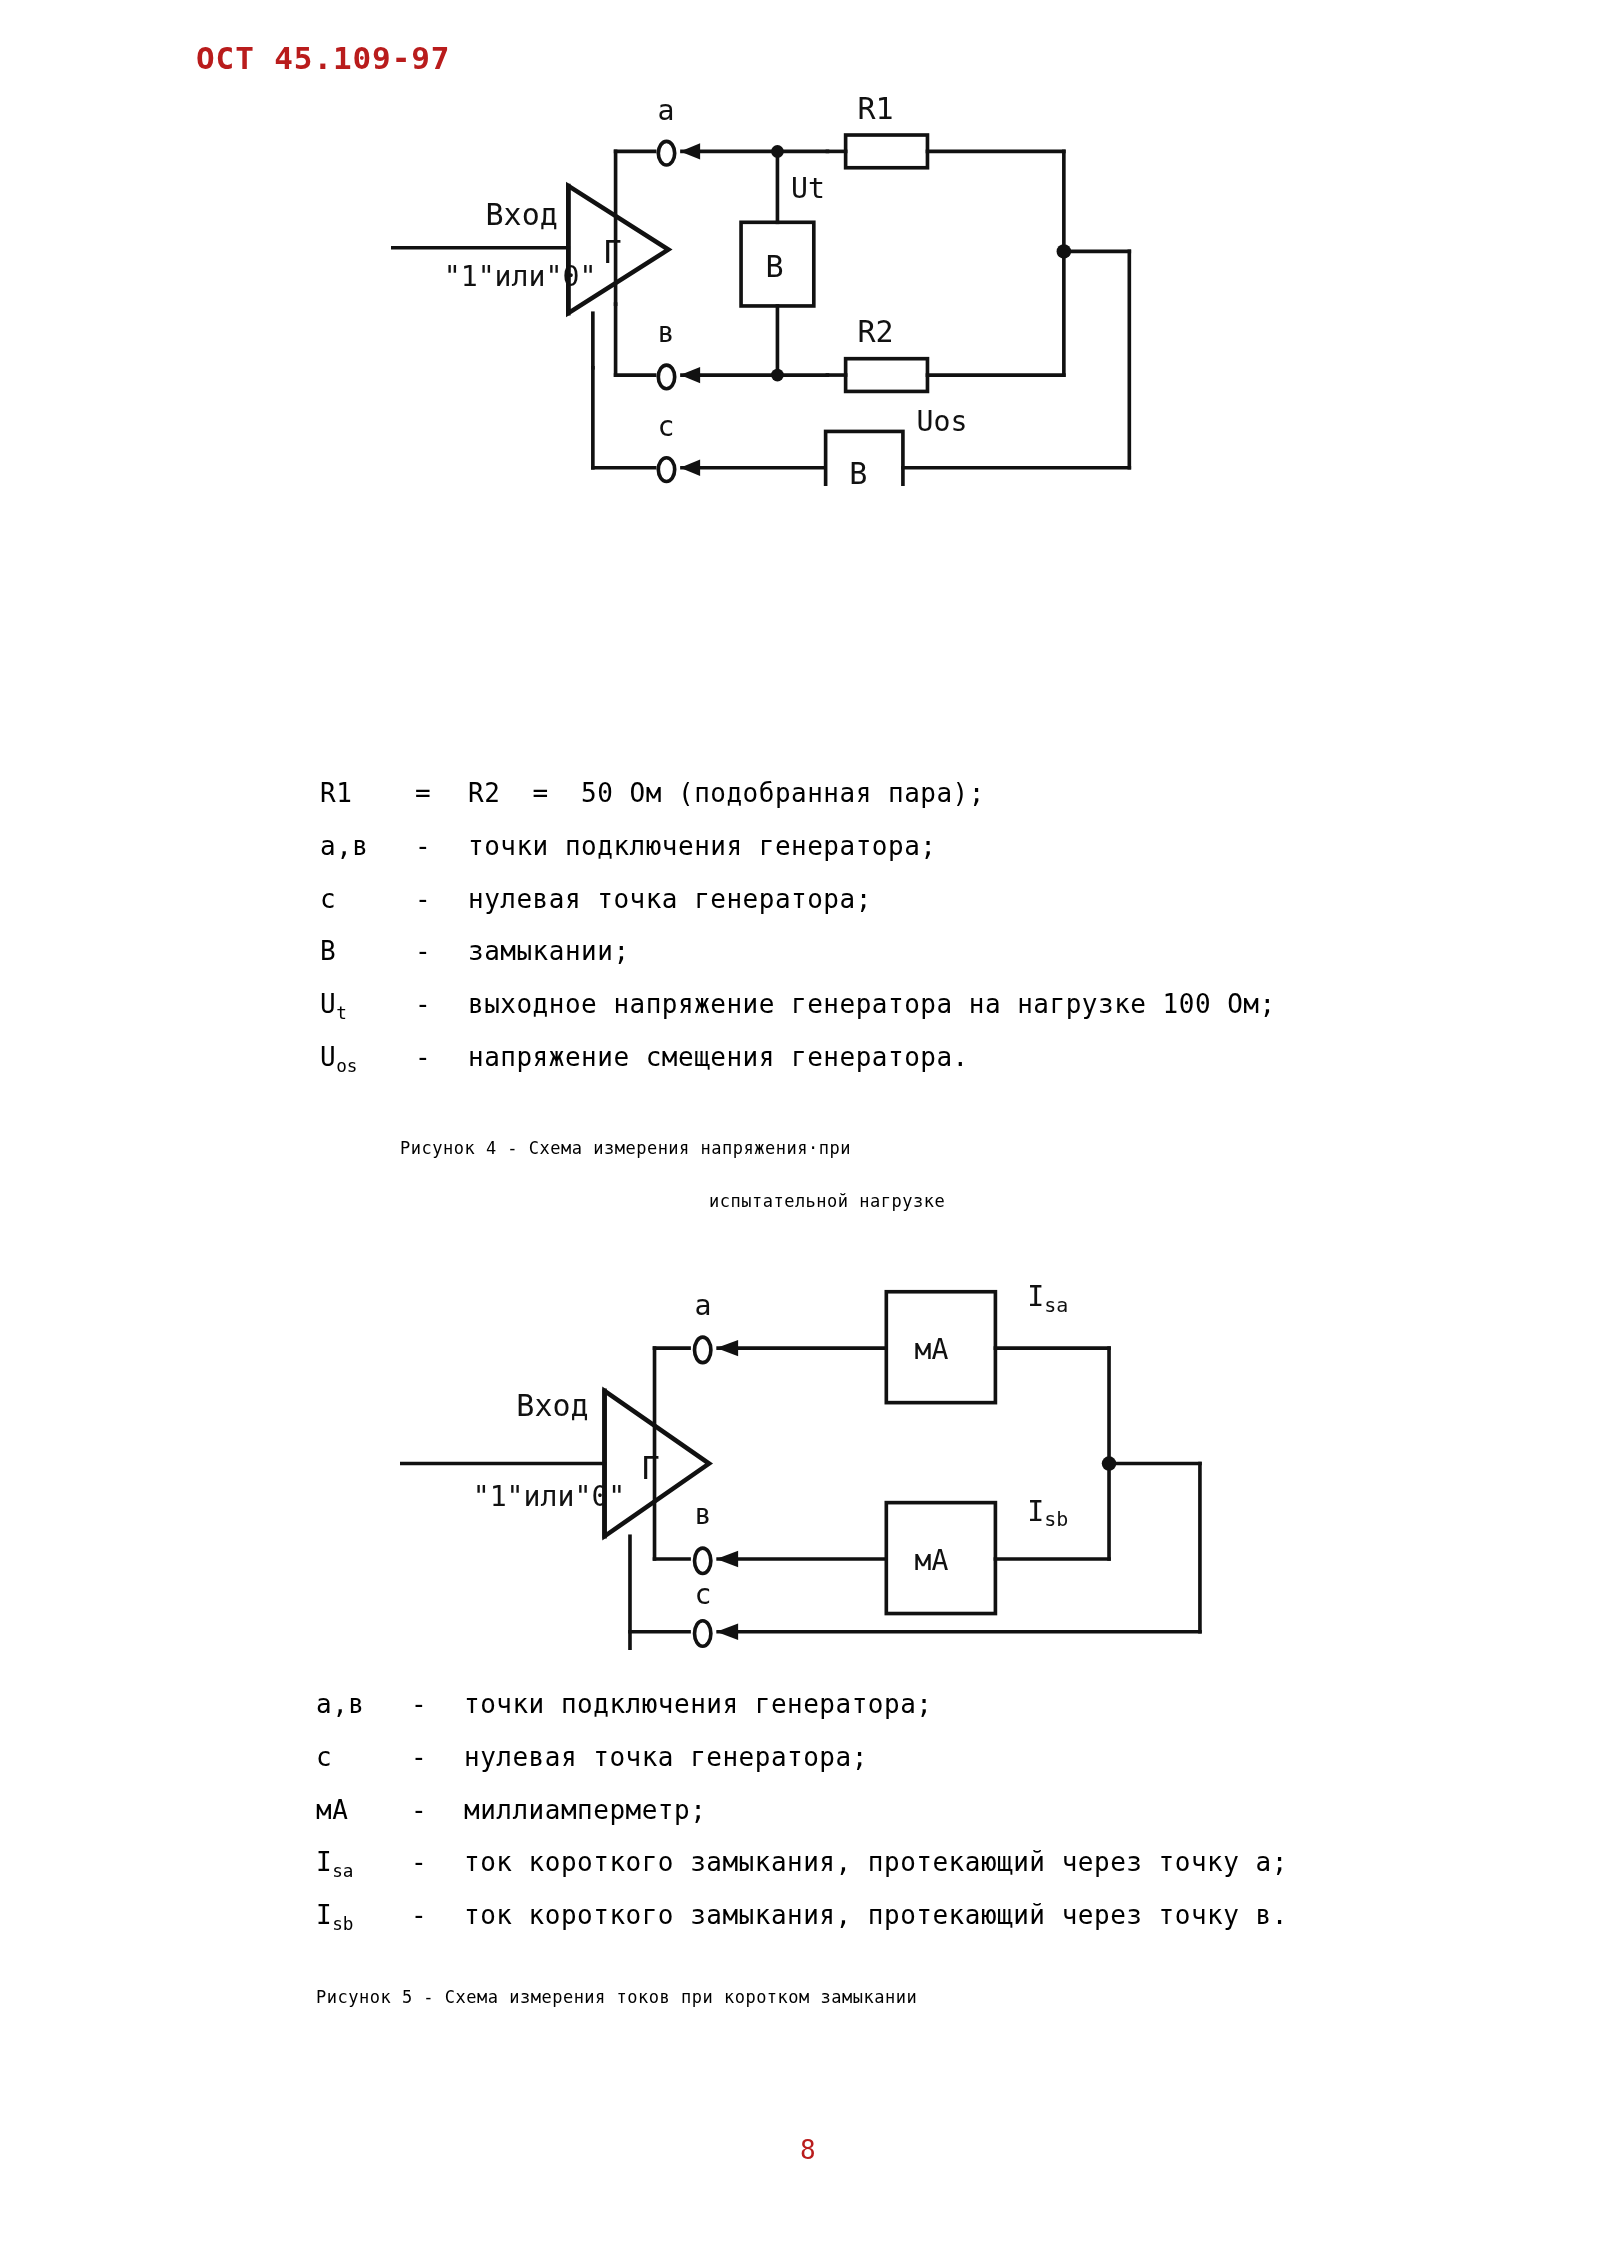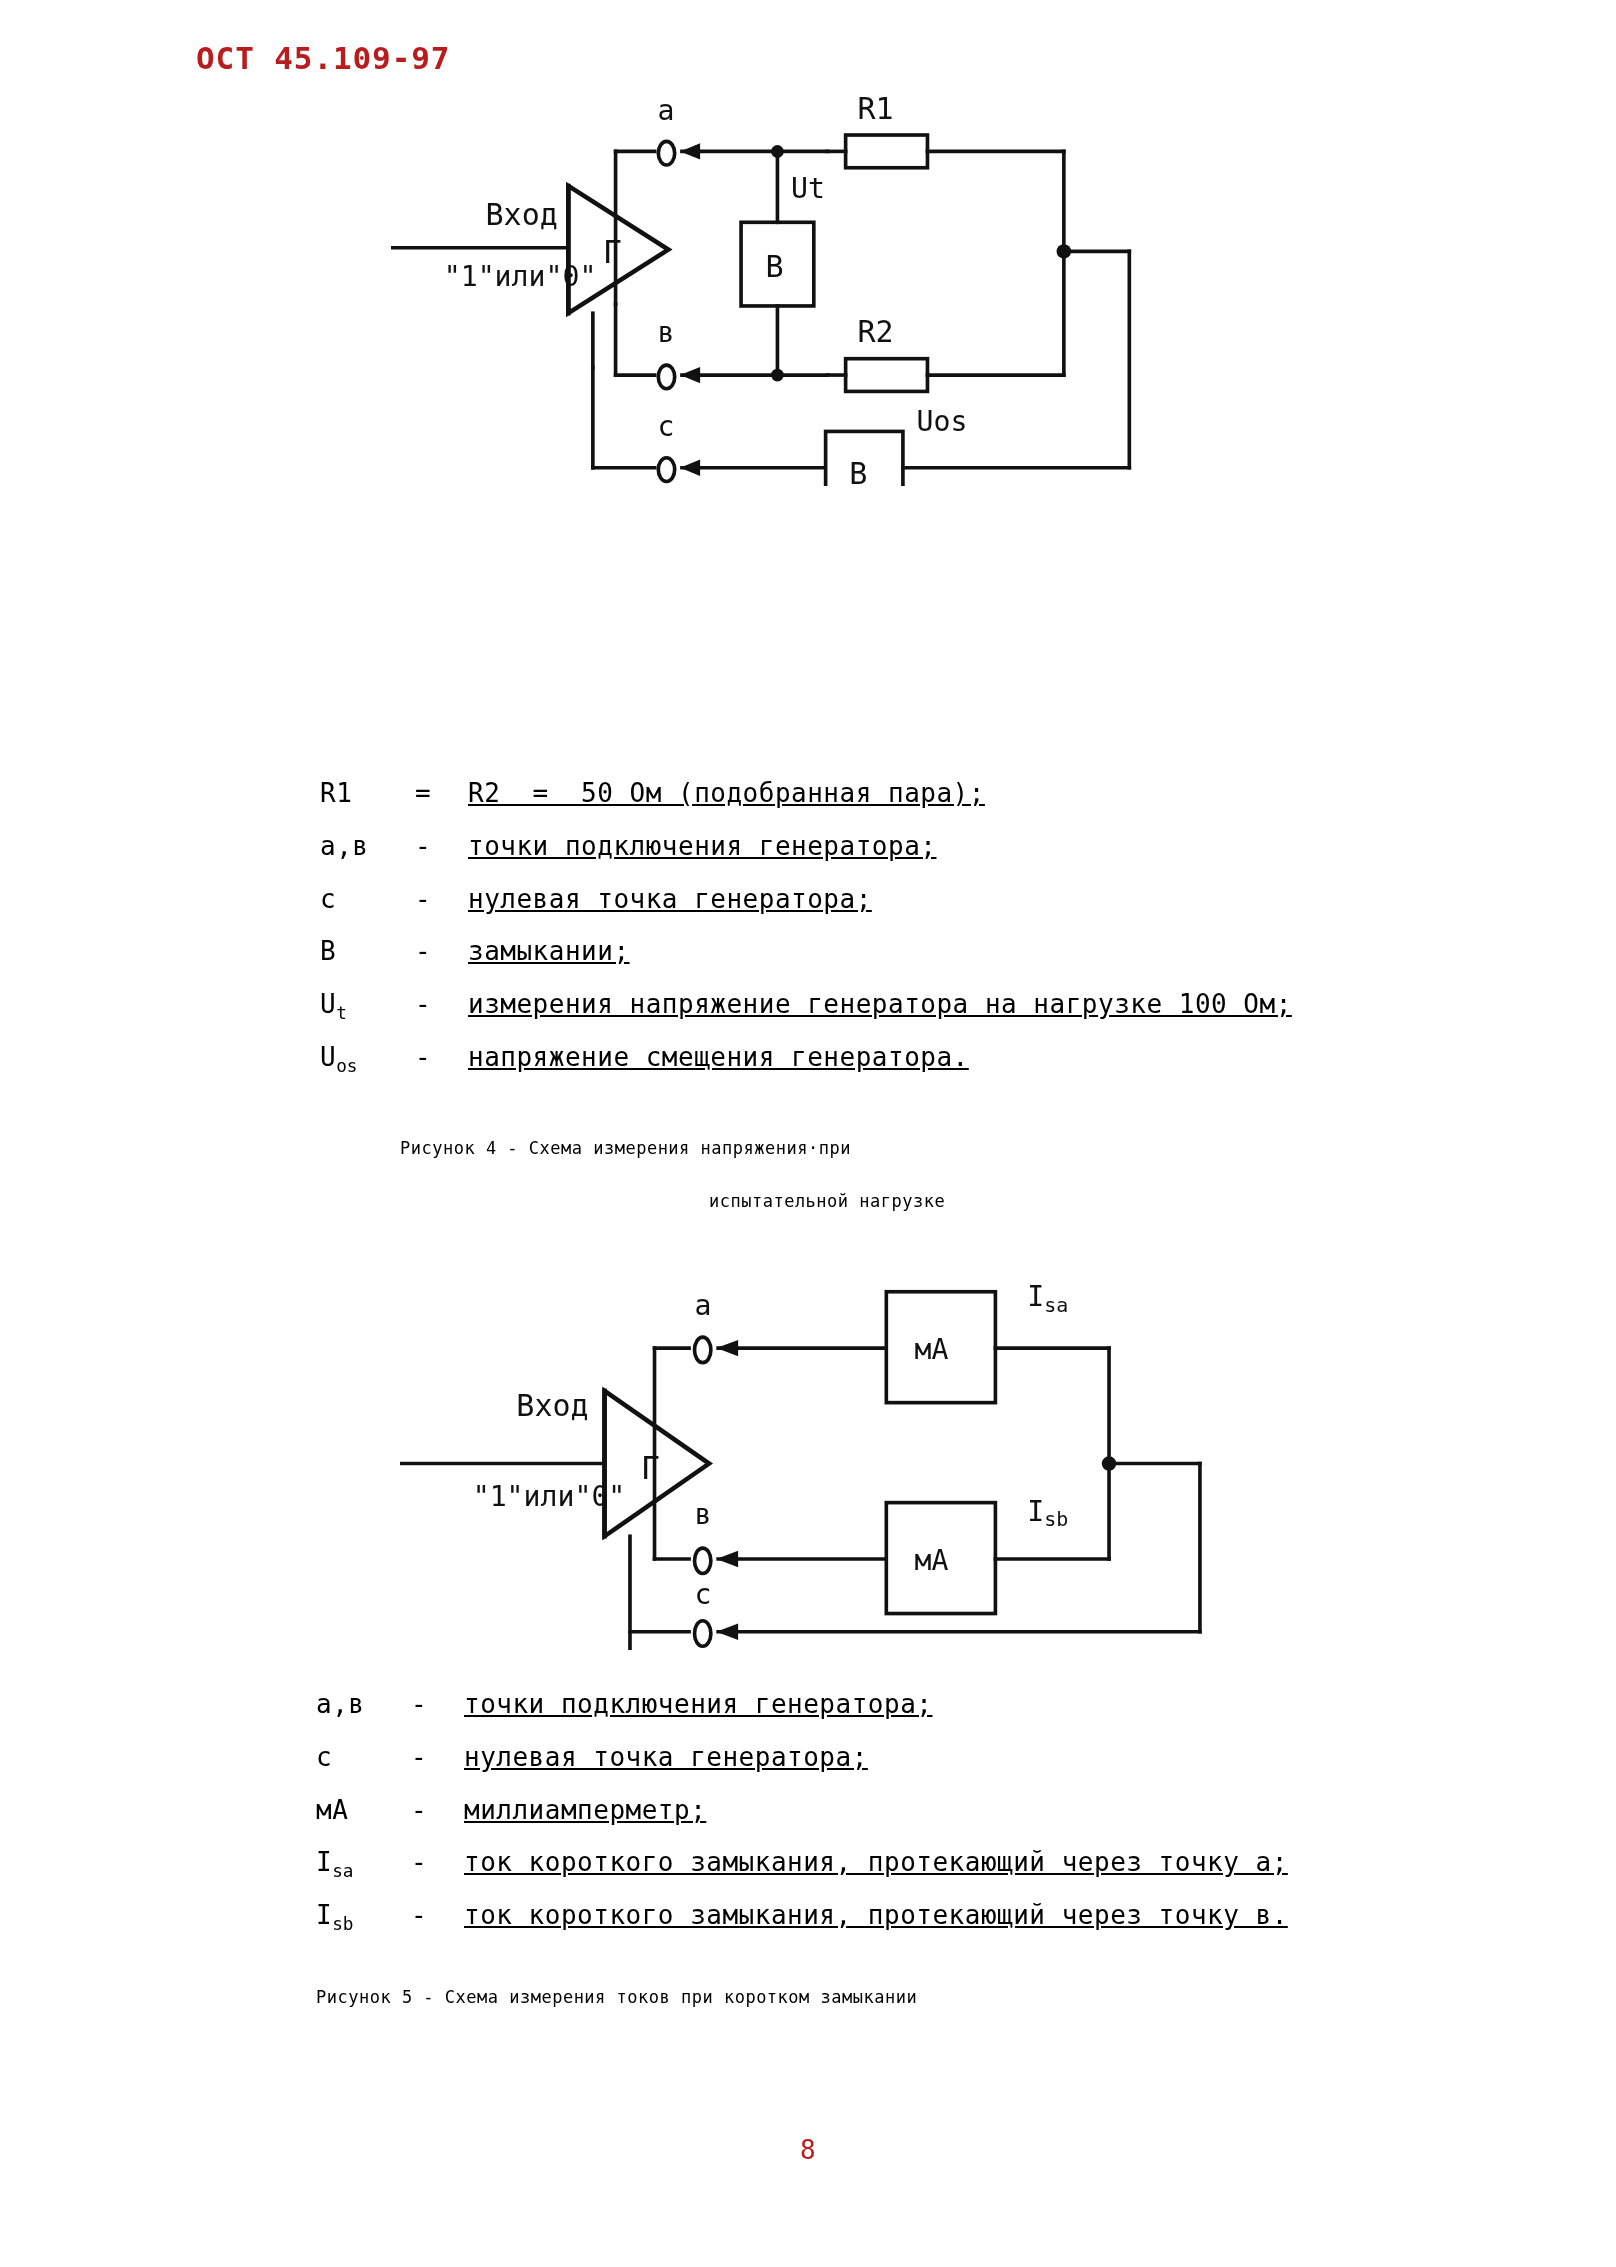--- a/index.html
+++ b/index.html
@@ -49,21 +49,20 @@
     width: 95px;
     flex: 0 0 95px;
     font-size: 26px;
   }
   .legend-dash {
     width: 53px;
     flex: 0 0 53px;
   }
   .legend-desc {
     flex: 1 1 auto;
-    text-decoration: underline;
   }
   .sub {
     font-size: 0.68em;
     vertical-align: sub;
     letter-spacing: 0;
   }
 
   .caption {
     position: absolute;
     font-size: 17px;
@@ -187,21 +186,21 @@
     <span class="legend-desc">нулевая точка генератора;</span>
   </div>
   <div class="legend-row" style="left:320px; top:936px; width:1182px;">
     <span class="legend-sym">В</span>
     <span class="legend-dash">-</span>
     <span class="legend-desc">замыкании;</span>
   </div>
   <div class="legend-row" style="left:320px; top:989px; width:1236px;">
     <span class="legend-sym">U<span class="sub">t</span></span>
     <span class="legend-dash">-</span>
-    <span class="legend-desc">измерения напряжение генератора на нагрузке 100 Ом;</span>
+    <span class="legend-desc">выходное напряжение генератора на нагрузке 100 Ом;</span>
   </div>
   <div class="legend-row" style="left:320px; top:1042px; width:1182px;">
     <span class="legend-sym">U<span class="sub">os</span></span>
     <span class="legend-dash">-</span>
     <span class="legend-desc">напряжение смещения генератора.</span>
   </div>
 
   <div class="caption" style="left:400px; top:1138px;">Рисунок 4 - Схема измерения напряжения·при</div>
   <div class="caption" style="left:709px; top:1191px;">испытательной нагрузке</div>
 

